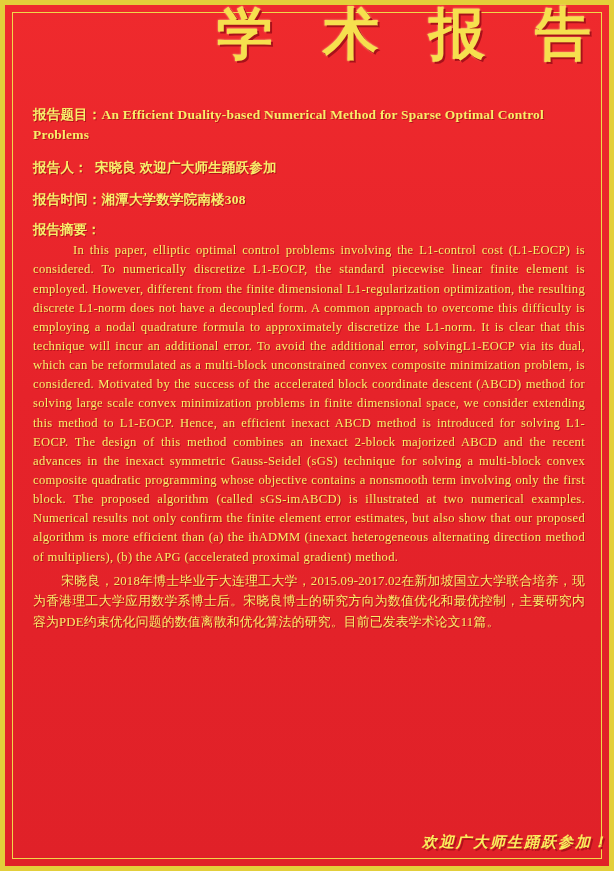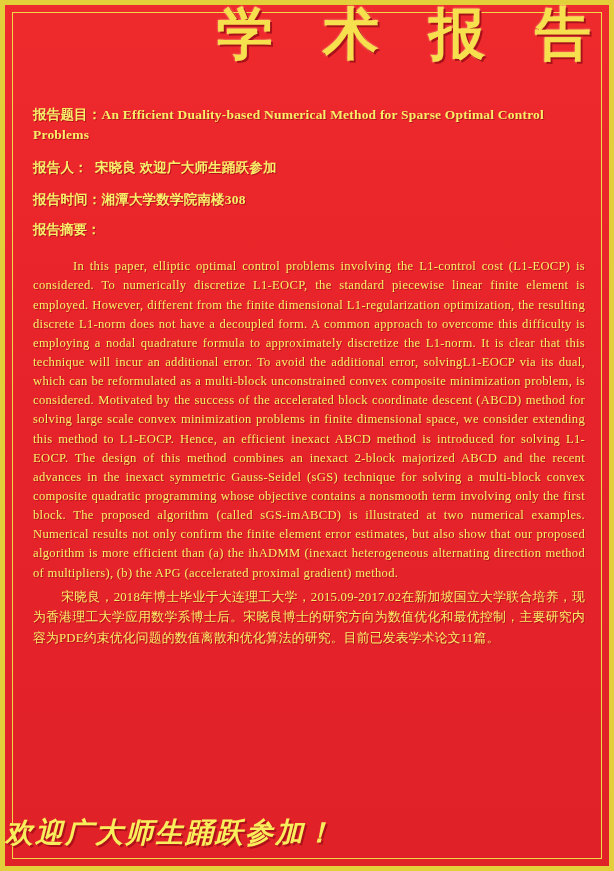--- a/index.html
+++ b/index.html
@@ -64,21 +64,21 @@
     white-space: nowrap;
   }
   .field-title {
     margin-bottom: 14px;
   }
   .abstract-head {
     color: #f8ef6a;
     font-size: 13.5px;
     font-weight: bold;
     text-shadow: 1px 1px 0 #b3121c;
-    margin-bottom: 18px;
+    margin-bottom: 2px;
   }
   .abstract {
     color: #f8ef6a;
     font-size: 12.6px;
     line-height: 1.52;
     text-align: justify;
     text-justify: inter-word;
     text-shadow: 1px 1px 0 #b3121c;
     margin-bottom: 4px;
     letter-spacing: 0.3px;
@@ -104,23 +104,23 @@
   }
   .bio .indent {
     display: inline-block;
     width: 28px;
   }
   .footer {
     position: absolute;
     left: 0;
     right: 0;
     bottom: 14px;
-    text-align: left;
+    text-align: right;
     color: #f9ee5c;
-    font-size: 28px;
+    font-size: 15px;
     font-weight: bold;
     font-style: italic;
     letter-spacing: 2px;
     text-shadow: 2px 2px 0 #ad121b;
   }
 </style>
 </head>
 <body>
 
 <div class="poster">

